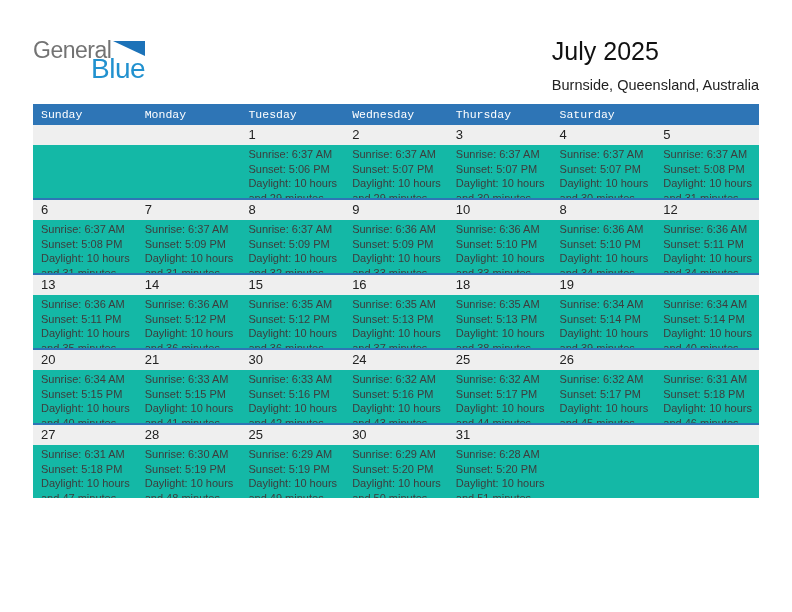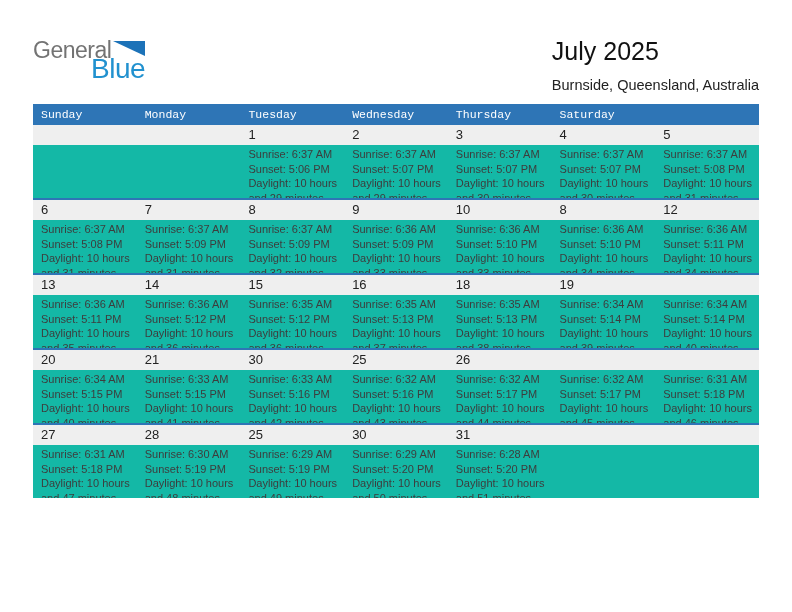--- a/index.html
+++ b/index.html
@@ -212,20 +212,21 @@
             <div class="line">Daylight: 10 hours
 and 40 minutes.</div>
           </div>
         </div>
       </div>
       <div class="week bordered">
         <div class="num-band">
           <div class="num-cell">20</div>
           <div class="num-cell">21</div>
           <div class="num-cell">30</div>
+          <div class="num-cell">24</div>
           <div class="num-cell">25</div>
           <div class="num-cell">26</div>
         </div>
         <div class="details-band">
           <div class="detail-cell">
             <div class="line">Sunrise: 6:34 AM</div>
             <div class="line">Sunset: 5:15 PM</div>
             <div class="line">Daylight: 10 hours
 and 40 minutes.</div>
           </div>

